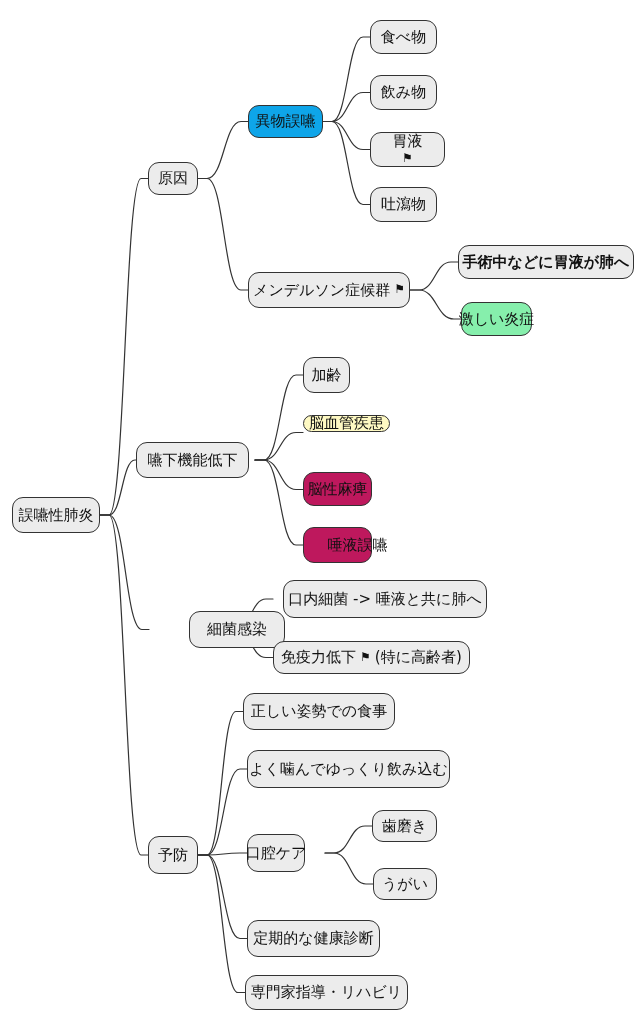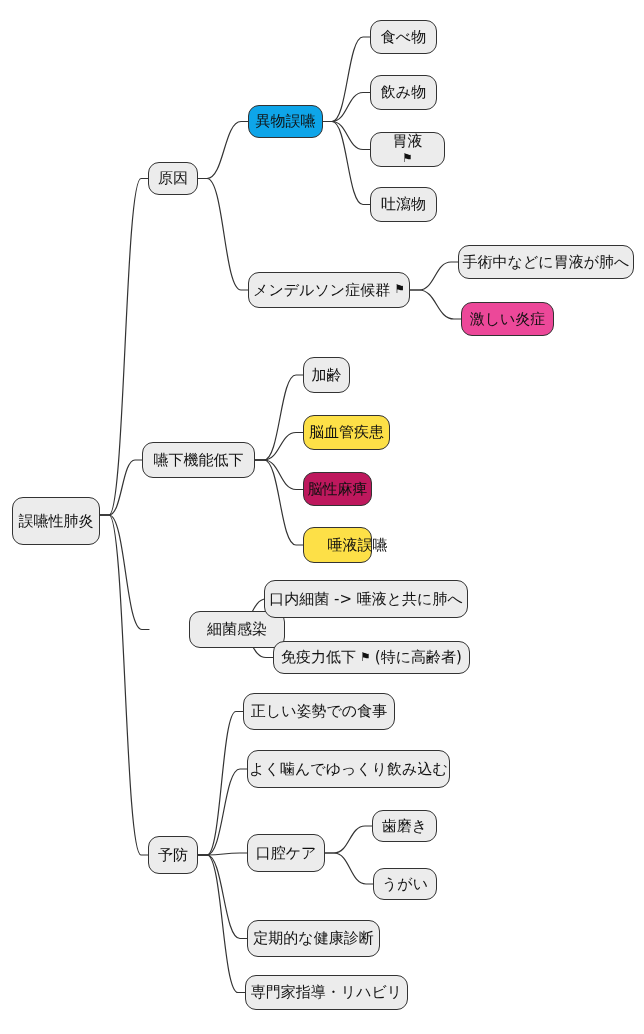--- a/index.html
+++ b/index.html
@@ -53,21 +53,21 @@
       <path d="M 227 629.5 L 236 629.5 C 251 629.5 251 599 266 599 L 273 599" stroke="#333333"></path>
       <path d="M 227 629.5 L 236 629.5 C 251 629.5 251 657.5 266 657.5 L 273 657.5" stroke="#333333"></path>
       <path d="M 198 855 L 207 855 C 221.5 855 221.5 711.5 236 711.5 L 243 711.5" stroke="#333333"></path>
       <path d="M 198 855 L 207 855 C 223.5 855 223.5 769 240 769 L 247 769" stroke="#333333"></path>
       <path d="M 198 855 L 207 855 C 223.5 855 223.5 853 240 853 L 247 853" stroke="#333333"></path>
       <path d="M 198 855 L 207 855 C 223.5 855 223.5 938.5 240 938.5 L 247 938.5" stroke="#333333"></path>
       <path d="M 198 855 L 207 855 C 222.5 855 222.5 992.5 238 992.5 L 245 992.5" stroke="#333333"></path>
       <path d="M 325 853 L 334 853 C 349.5 853 349.5 826 365 826 L 372 826" stroke="#333333"></path>
       <path d="M 325 853 L 334 853 C 350 853 350 884 366 884 L 373 884" stroke="#333333"></path>
     </svg>
-<div class="node" style="left: 12px; top: 497px; width: 88px; height: 48px; background: rgb(236, 236, 236); border-color: rgb(51, 51, 51); color: rgb(17, 17, 17);">
+<div class="node" style="left: 12px; top: 497px; width: 88px; height: 36px; background: rgb(236, 236, 236); border-color: rgb(51, 51, 51); color: rgb(17, 17, 17);">
       <span>誤嚥性肺炎</span>
     </div>
     <div class="node" style="left: 148px; top: 162px; width: 50px; height: 33px; background: rgb(236, 236, 236); border-color: rgb(51, 51, 51); color: rgb(17, 17, 17);">
       <span>原因</span>
     </div>
     <div class="node" style="left: 248px; top: 105px; width: 75px; height: 33px; background: #0ea5e9; border-color: rgb(51, 51, 51); color: rgb(17, 17, 17);">
       <span>異物誤嚥</span>
     </div>
     <div class="node" style="left: 370px; top: 20px; width: 67px; height: 34px; background: rgb(236, 236, 236); border-color: rgb(51, 51, 51); color: rgb(17, 17, 17);">
       <span>食べ物</span>
@@ -79,62 +79,62 @@
       <span>胃液</span>
       <span class="flag">⚑</span>
     </div>
     <div class="node" style="left: 370px; top: 187px; width: 67px; height: 35px; background: rgb(236, 236, 236); border-color: rgb(51, 51, 51); color: rgb(17, 17, 17);">
       <span>吐瀉物</span>
     </div>
     <div class="node" style="left: 248px; top: 272px; width: 162px; height: 36px; background: rgb(236, 236, 236); border-color: rgb(51, 51, 51); color: rgb(17, 17, 17);">
       <span>メンデルソン症候群</span>
       <span class="flag">⚑</span>
     </div>
-    <div class="node" style="left: 458px; top: 245px; width: 176px; height: 34px; background: rgb(236, 236, 236); border-color: rgb(51, 51, 51); color: rgb(17, 17, 17);">
+    <div class="node" style="left: 458px; top: 245px; width: 176px; height: 34px; background: rgb(236, 236, 236); border-color: rgb(51, 51, 51); color: rgb(17, 17, 17); font-weight: bold;">
       <span>手術中などに胃液が肺へ</span>
     </div>
-    <div class="node" style="left: 461px; top: 302px; width: 93px; height: 34px; background: #ec4899; border-color: rgb(51, 51, 51); color: rgb(17, 17, 17);">
+    <div class="node" style="left: 461px; top: 302px; width: 71px; height: 34px; background: #86efac; border-color: rgb(51, 51, 51); color: rgb(17, 17, 17);">
       <span>激しい炎症</span>
     </div>
-    <div class="node" style="left: 142px; top: 442px; width: 113px; height: 36px; background: rgb(236, 236, 236); border-color: rgb(51, 51, 51); color: rgb(17, 17, 17);">
+    <div class="node" style="left: 136px; top: 442px; width: 113px; height: 36px; background: rgb(236, 236, 236); border-color: rgb(51, 51, 51); color: rgb(17, 17, 17);">
       <span>嚥下機能低下</span>
     </div>
     <div class="node" style="left: 303px; top: 357px; width: 47px; height: 36px; background: rgb(236, 236, 236); border-color: rgb(51, 51, 51); color: rgb(17, 17, 17);">
       <span>加齢</span>
     </div>
-    <div class="node" style="left: 303px; top: 415px; width: 87px; height: 35px; background: #fde047; border-color: rgb(51, 51, 51); color: rgb(17, 17, 17);">
+    <div class="node" style="left: 303px; top: 415px; width: 87px; height: 17px; background: #fef9c3; border-color: rgb(51, 51, 51); color: rgb(17, 17, 17);">
       <span>脳血管疾患</span>
     </div>
     <div class="node" style="left: 303px; top: 472px; width: 69px; height: 34px; background: #be185d; border-color: rgb(51, 51, 51); color: rgb(17, 17, 17);">
       <span>脳性麻痺</span>
     </div>
-    <div class="node" style="left: 303px; top: 527px; width: 69px; height: 36px; background: #fde047; border-color: rgb(51, 51, 51); color: rgb(17, 17, 17); padding-left: 40px;">
+    <div class="node" style="left: 303px; top: 527px; width: 69px; height: 36px; background: #be185d; border-color: rgb(51, 51, 51); color: rgb(17, 17, 17); padding-left: 40px;">
       <span>唾液誤嚥</span>
     </div>
     <div class="node" style="left: 149px; top: 611px; width: 96px; height: 37px; background: rgb(236, 236, 236); border-color: rgb(51, 51, 51); color: rgb(17, 17, 17); margin-left: 40px;">
       <span>細菌感染</span>
     </div>
-    <div class="node" style="left: 264px; top: 580px; width: 204px; height: 38px; background: rgb(236, 236, 236); border-color: rgb(51, 51, 51); color: rgb(17, 17, 17); align-items: center;">
+    <div class="node" style="left: 283px; top: 580px; width: 204px; height: 38px; background: rgb(236, 236, 236); border-color: rgb(51, 51, 51); color: rgb(17, 17, 17); align-items: center;">
       <span>口内細菌 -&gt; 唾液と共に肺へ</span>
     </div>
     <div class="node" style="left: 273px; top: 641px; width: 197px; height: 33px; background: rgb(236, 236, 236); border-color: rgb(51, 51, 51); color: rgb(17, 17, 17);">
       <span>免疫力低下</span>
       <span class="flag">⚑</span>
       <span>(特に高齢者)</span>
     </div>
     <div class="node" style="left: 148px; top: 836px; width: 50px; height: 38px; background: rgb(236, 236, 236); border-color: rgb(51, 51, 51); color: rgb(17, 17, 17);">
       <span>予防</span>
     </div>
     <div class="node" style="left: 243px; top: 693px; width: 152px; height: 37px; background: rgb(236, 236, 236); border-color: rgb(51, 51, 51); color: rgb(17, 17, 17);">
       <span>正しい姿勢での食事</span>
     </div>
     <div class="node" style="left: 247px; top: 750px; width: 203px; height: 38px; background: rgb(236, 236, 236); border-color: rgb(51, 51, 51); color: rgb(17, 17, 17);">
       <span>よく噛んでゆっくり飲み込む</span>
     </div>
-    <div class="node" style="left: 247px; top: 834px; width: 78px; height: 38px; background: rgb(236, 236, 236); border-color: rgb(51, 51, 51); color: rgb(17, 17, 17);">
+    <div class="node" style="left: 247px; top: 834px; width: 58px; height: 38px; background: rgb(236, 236, 236); border-color: rgb(51, 51, 51); color: rgb(17, 17, 17);">
       <span>口腔ケア</span>
     </div>
     <div class="node" style="left: 372px; top: 810px; width: 65px; height: 32px; background: rgb(236, 236, 236); border-color: rgb(51, 51, 51); color: rgb(17, 17, 17);">
       <span>歯磨き</span>
     </div>
     <div class="node" style="left: 373px; top: 868px; width: 64px; height: 32px; background: rgb(236, 236, 236); border-color: rgb(51, 51, 51); color: rgb(17, 17, 17);">
       <span>うがい</span>
     </div>
     <div class="node" style="left: 245px; top: 975px; width: 163px; height: 35px; background: rgb(236, 236, 236); border-color: rgb(51, 51, 51); color: rgb(17, 17, 17);">
       <span>専門家指導・リハビリ</span>

